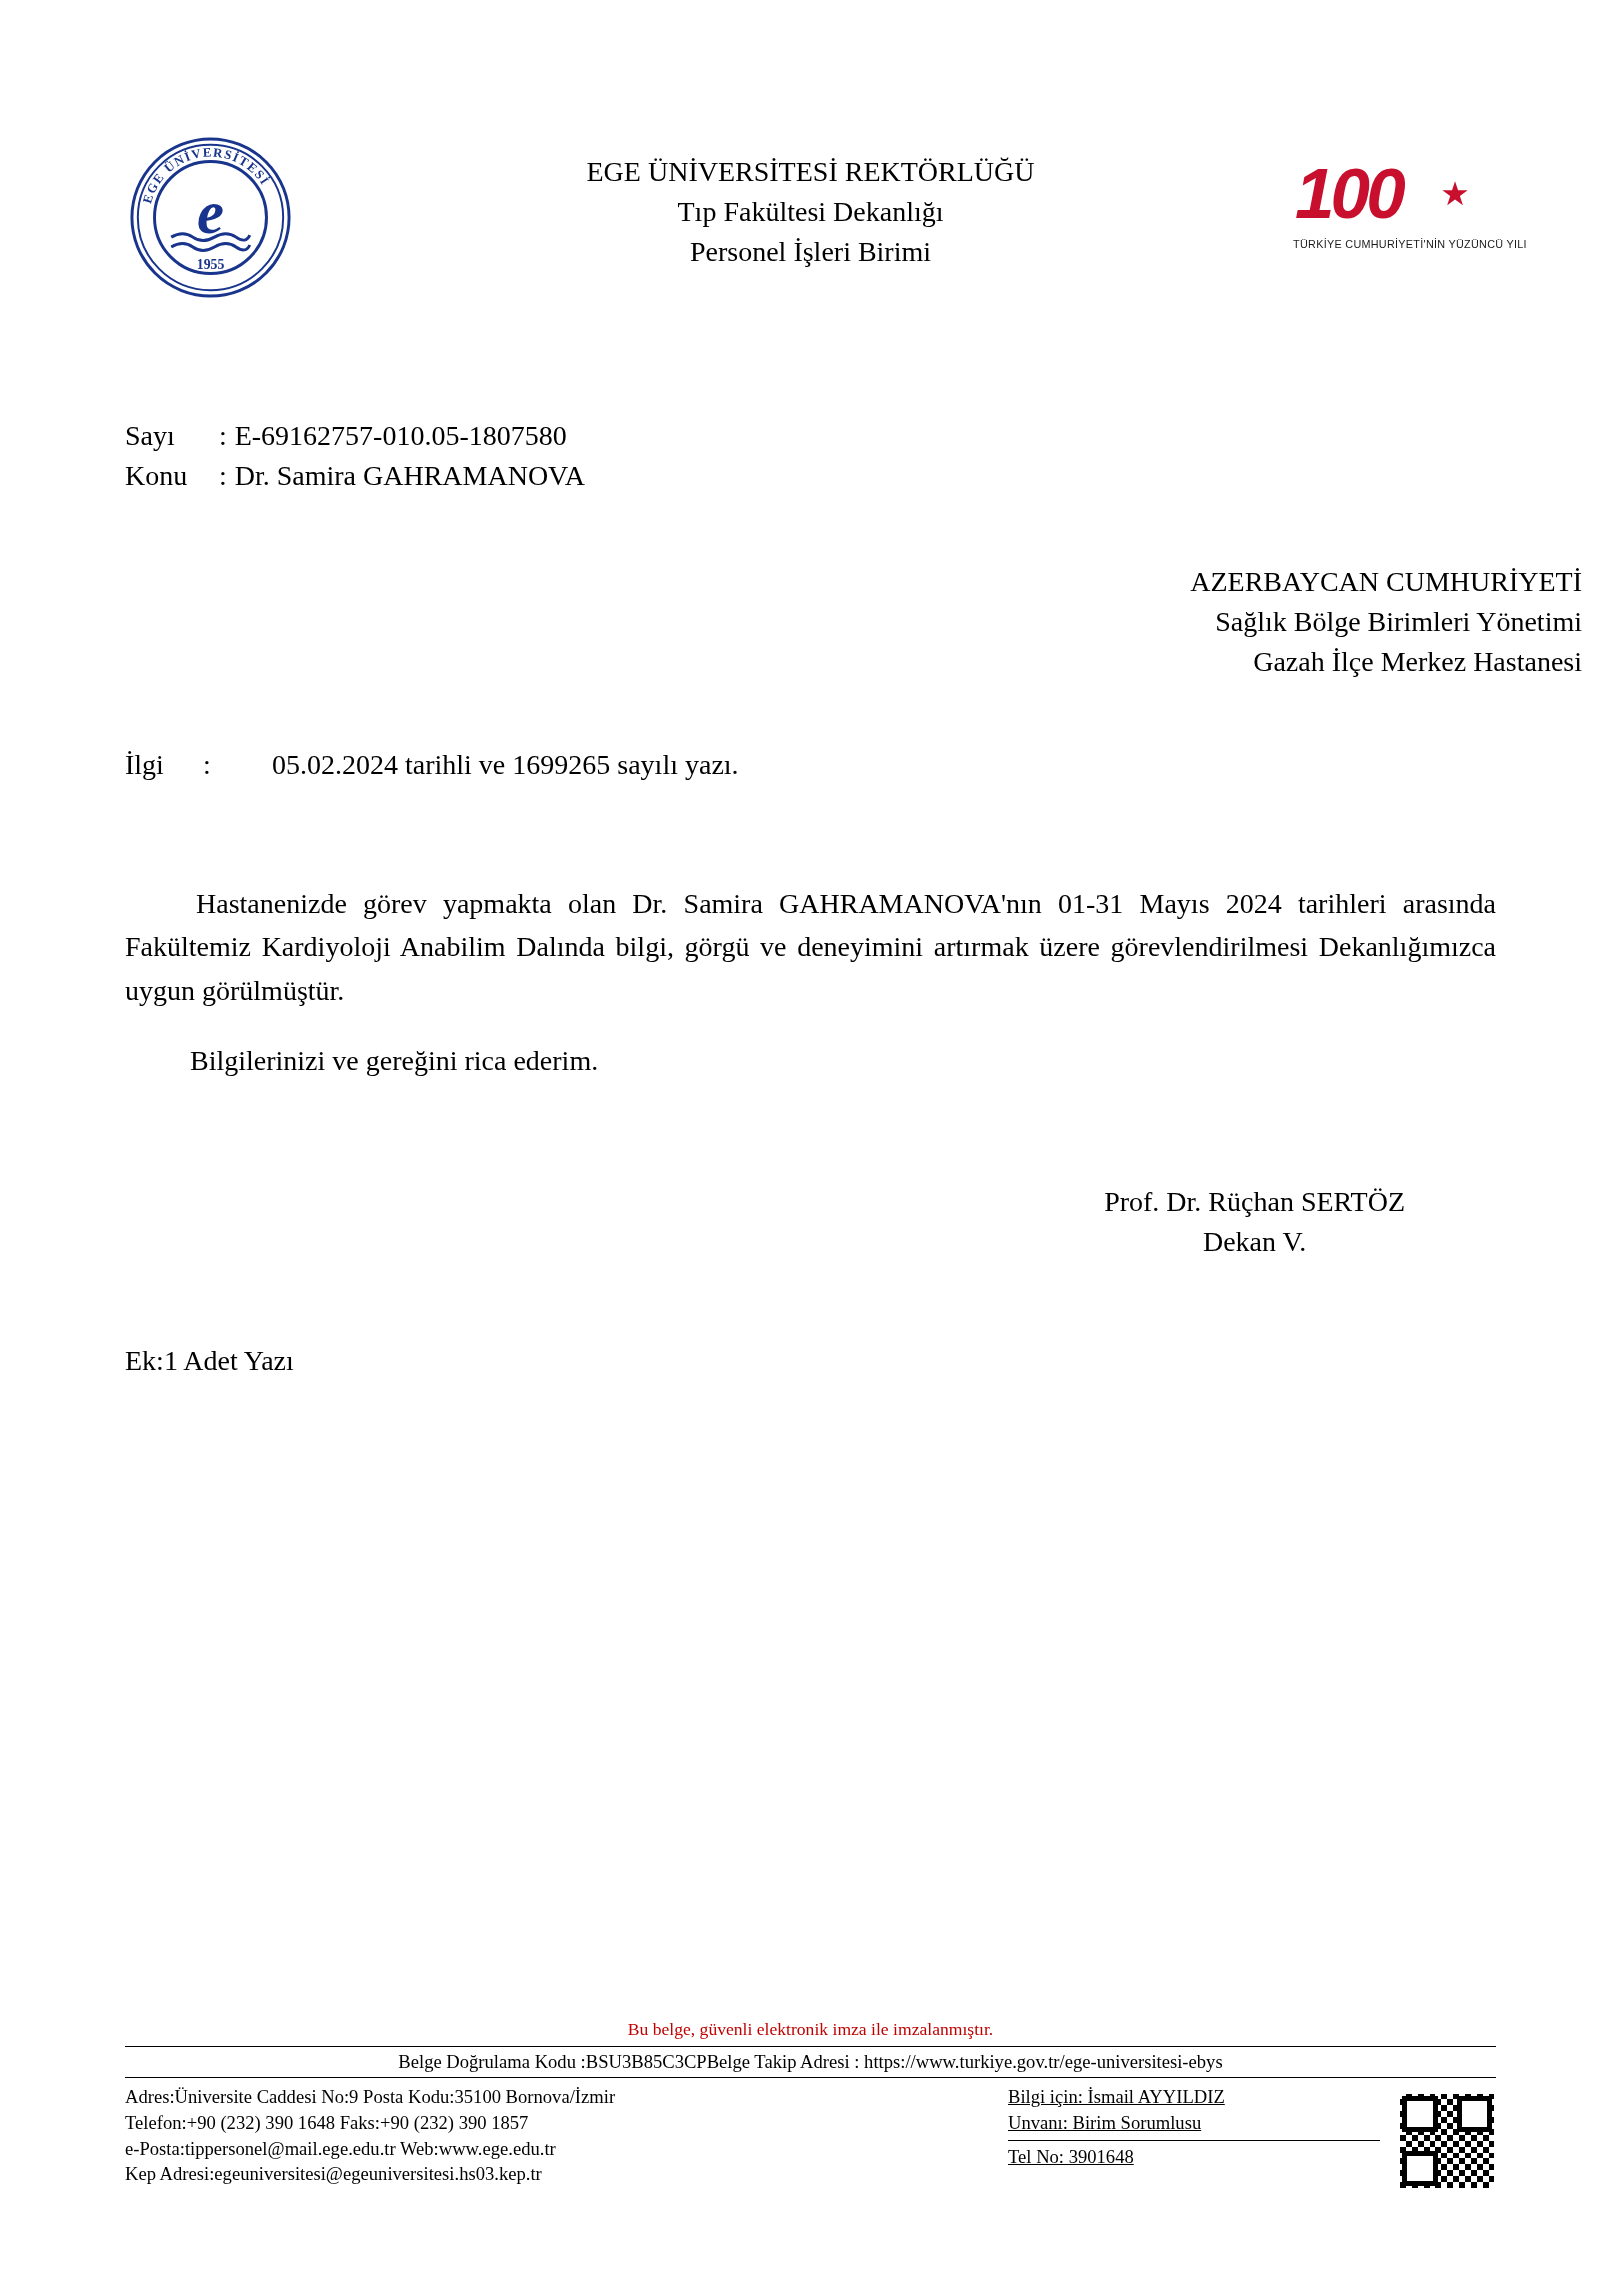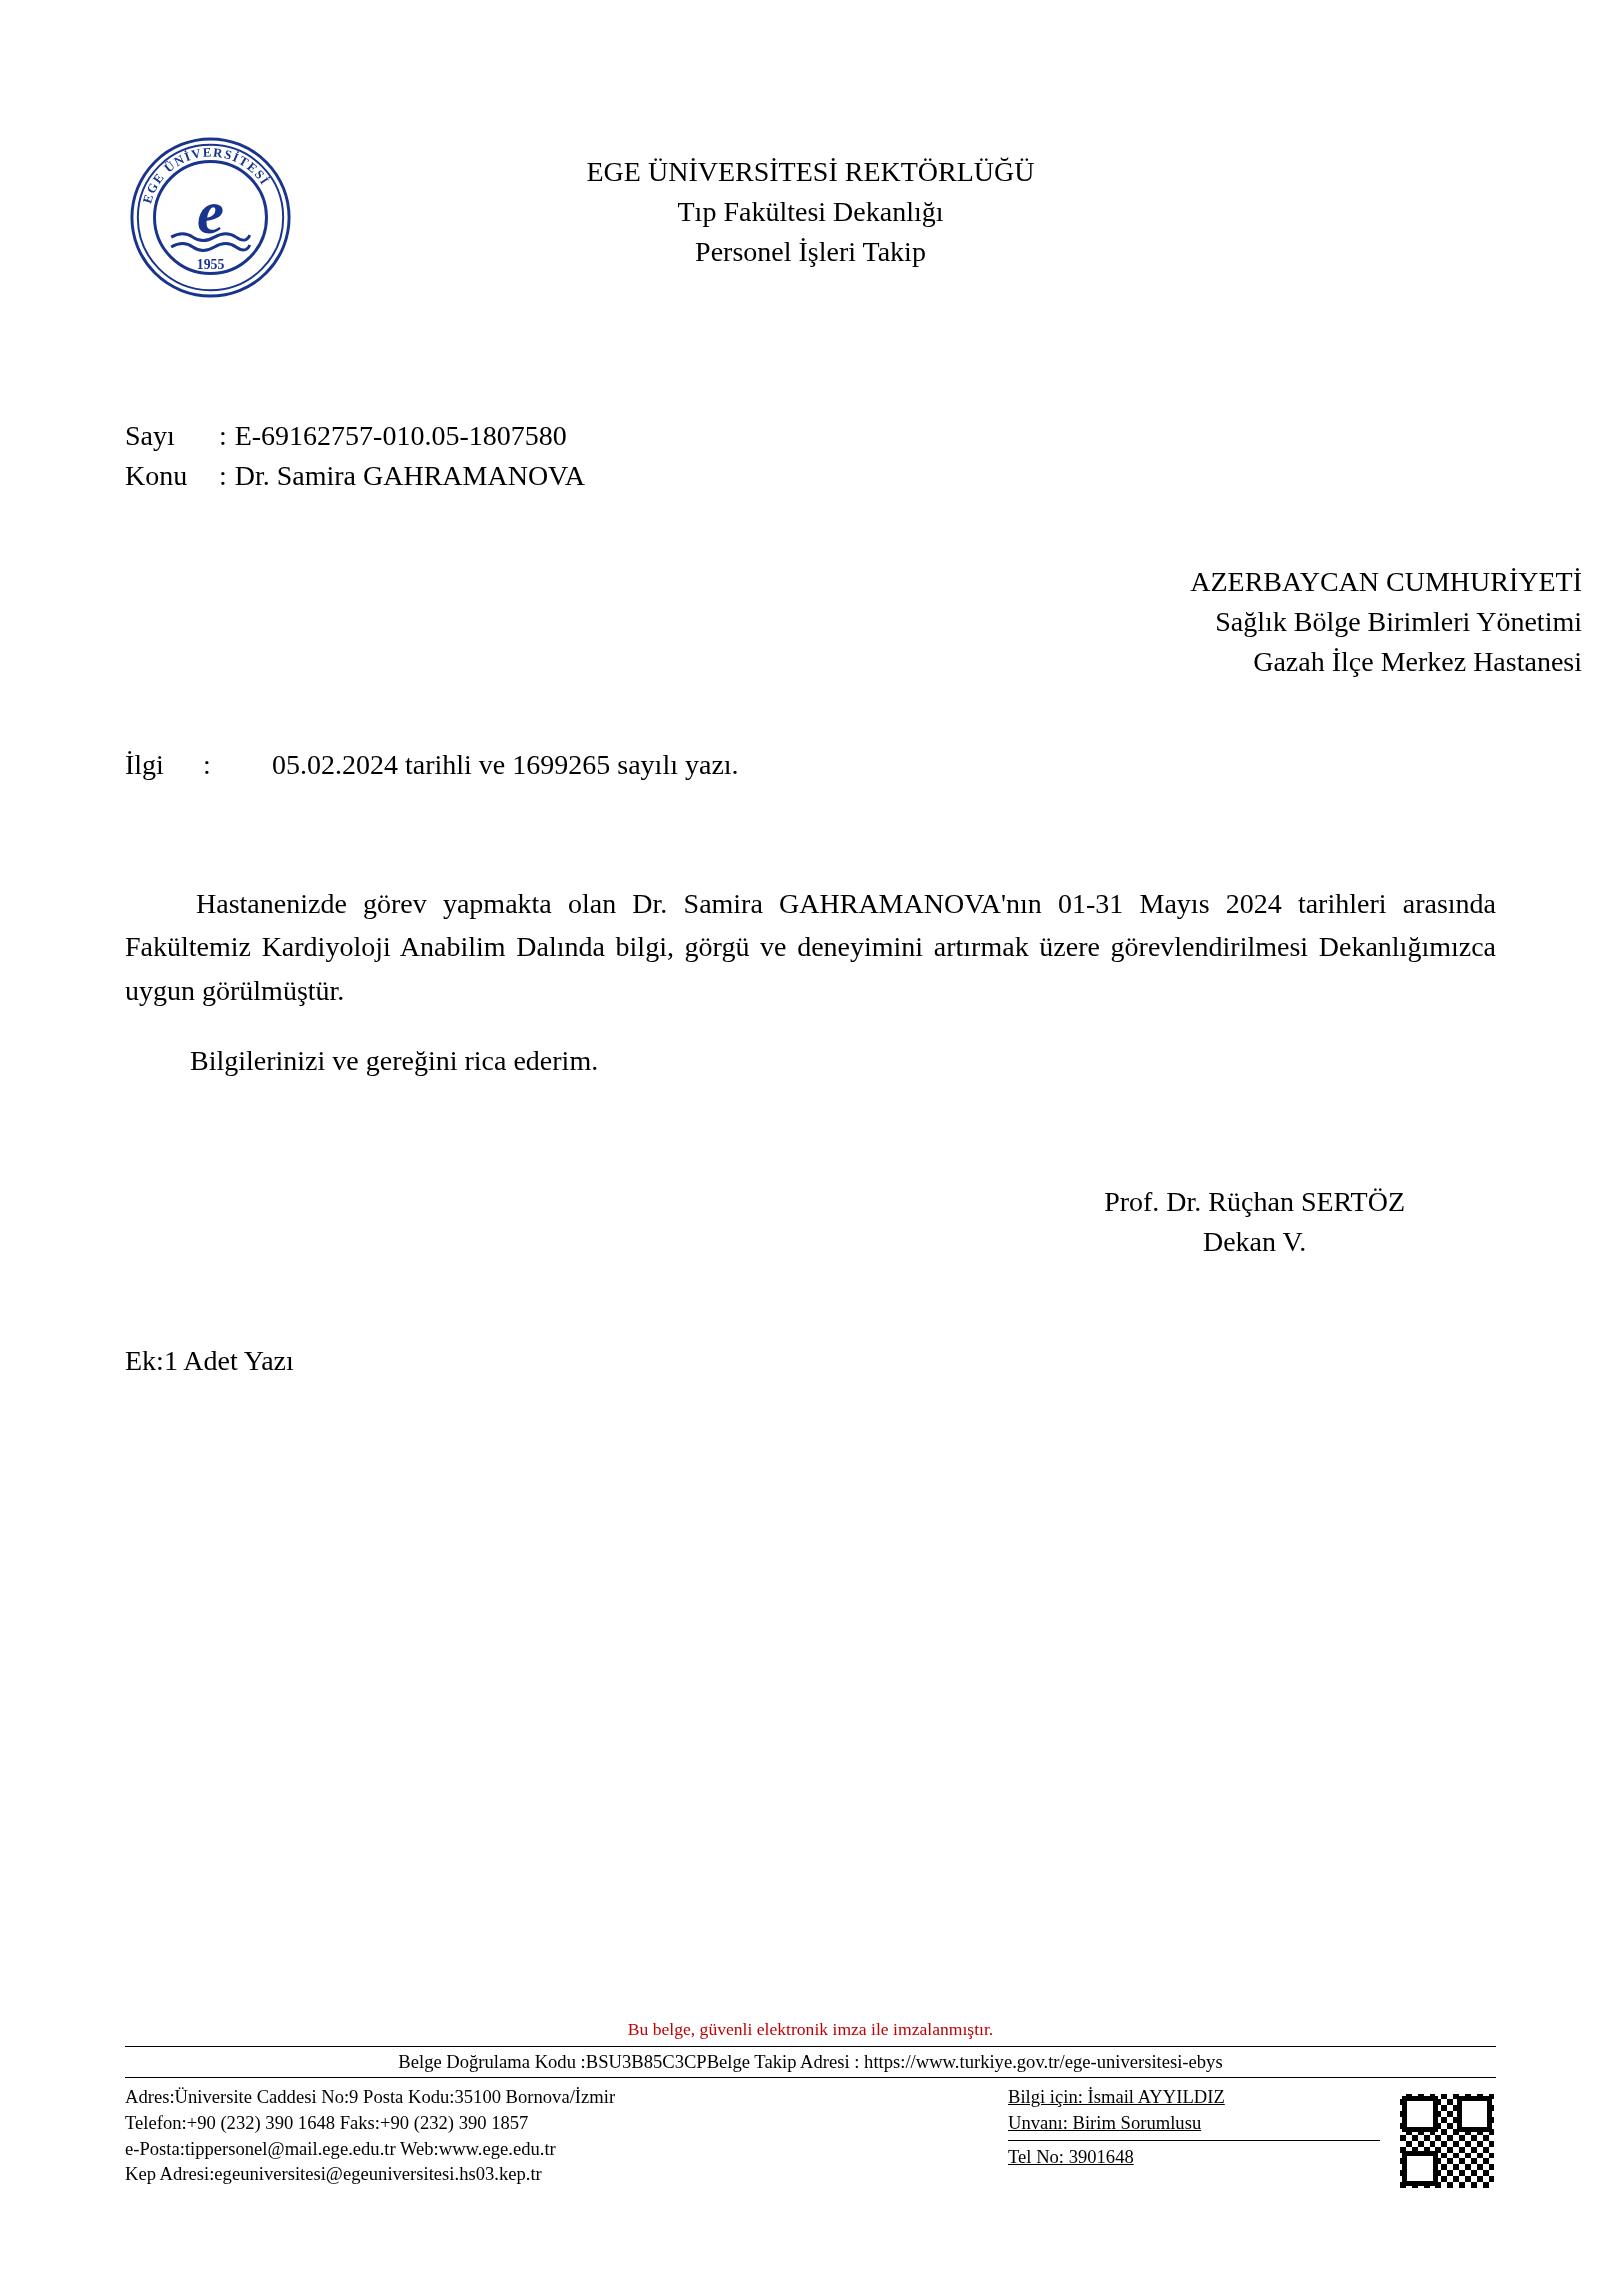--- a/index.html
+++ b/index.html
@@ -260,23 +260,28 @@
         <text x="84" y="100" text-anchor="middle" font-family="Liberation Serif, serif" font-size="62" fill="#18348c" font-style="italic" font-weight="bold">e</text>
         <path d="M44 104 q12 -7 22 0 t22 0 t22 0 t14 -2" fill="none" stroke="#18348c" stroke-width="3"></path>
         <path d="M44 114 q12 -7 22 0 t22 0 t22 0 t14 -2" fill="none" stroke="#18348c" stroke-width="3"></path>
         <text x="84" y="136" text-anchor="middle" font-family="Liberation Serif, serif" font-size="14" fill="#18348c" font-weight="bold">1955</text>
       </svg>
     </div>
 
     <div class="header-center">
       <div>EGE ÜNİVERSİTESİ REKTÖRLÜĞÜ</div>
       <div>Tıp Fakültesi Dekanlığı</div>
-      <div>Personel İşleri Takip</div>
-    </div>
-
+      <div>Personel İşleri Birimi</div>
+    </div>
+
+    <div class="logo100">
+      <div class="yuz">100</div>
+      <div class="star">★</div>
+      <div class="tagline">TÜRKİYE CUMHURİYETİ'NİN YÜZÜNCÜ YILI</div>
+    </div>
   </div>
 
   <div class="meta">
     <div class="meta-row">
       <span class="meta-label">Sayı</span>
       <span class="meta-sep">:</span>
       <span>E-69162757-010.05-1807580</span>
     </div>
     <div class="meta-row">
       <span class="meta-label">Konu</span>

